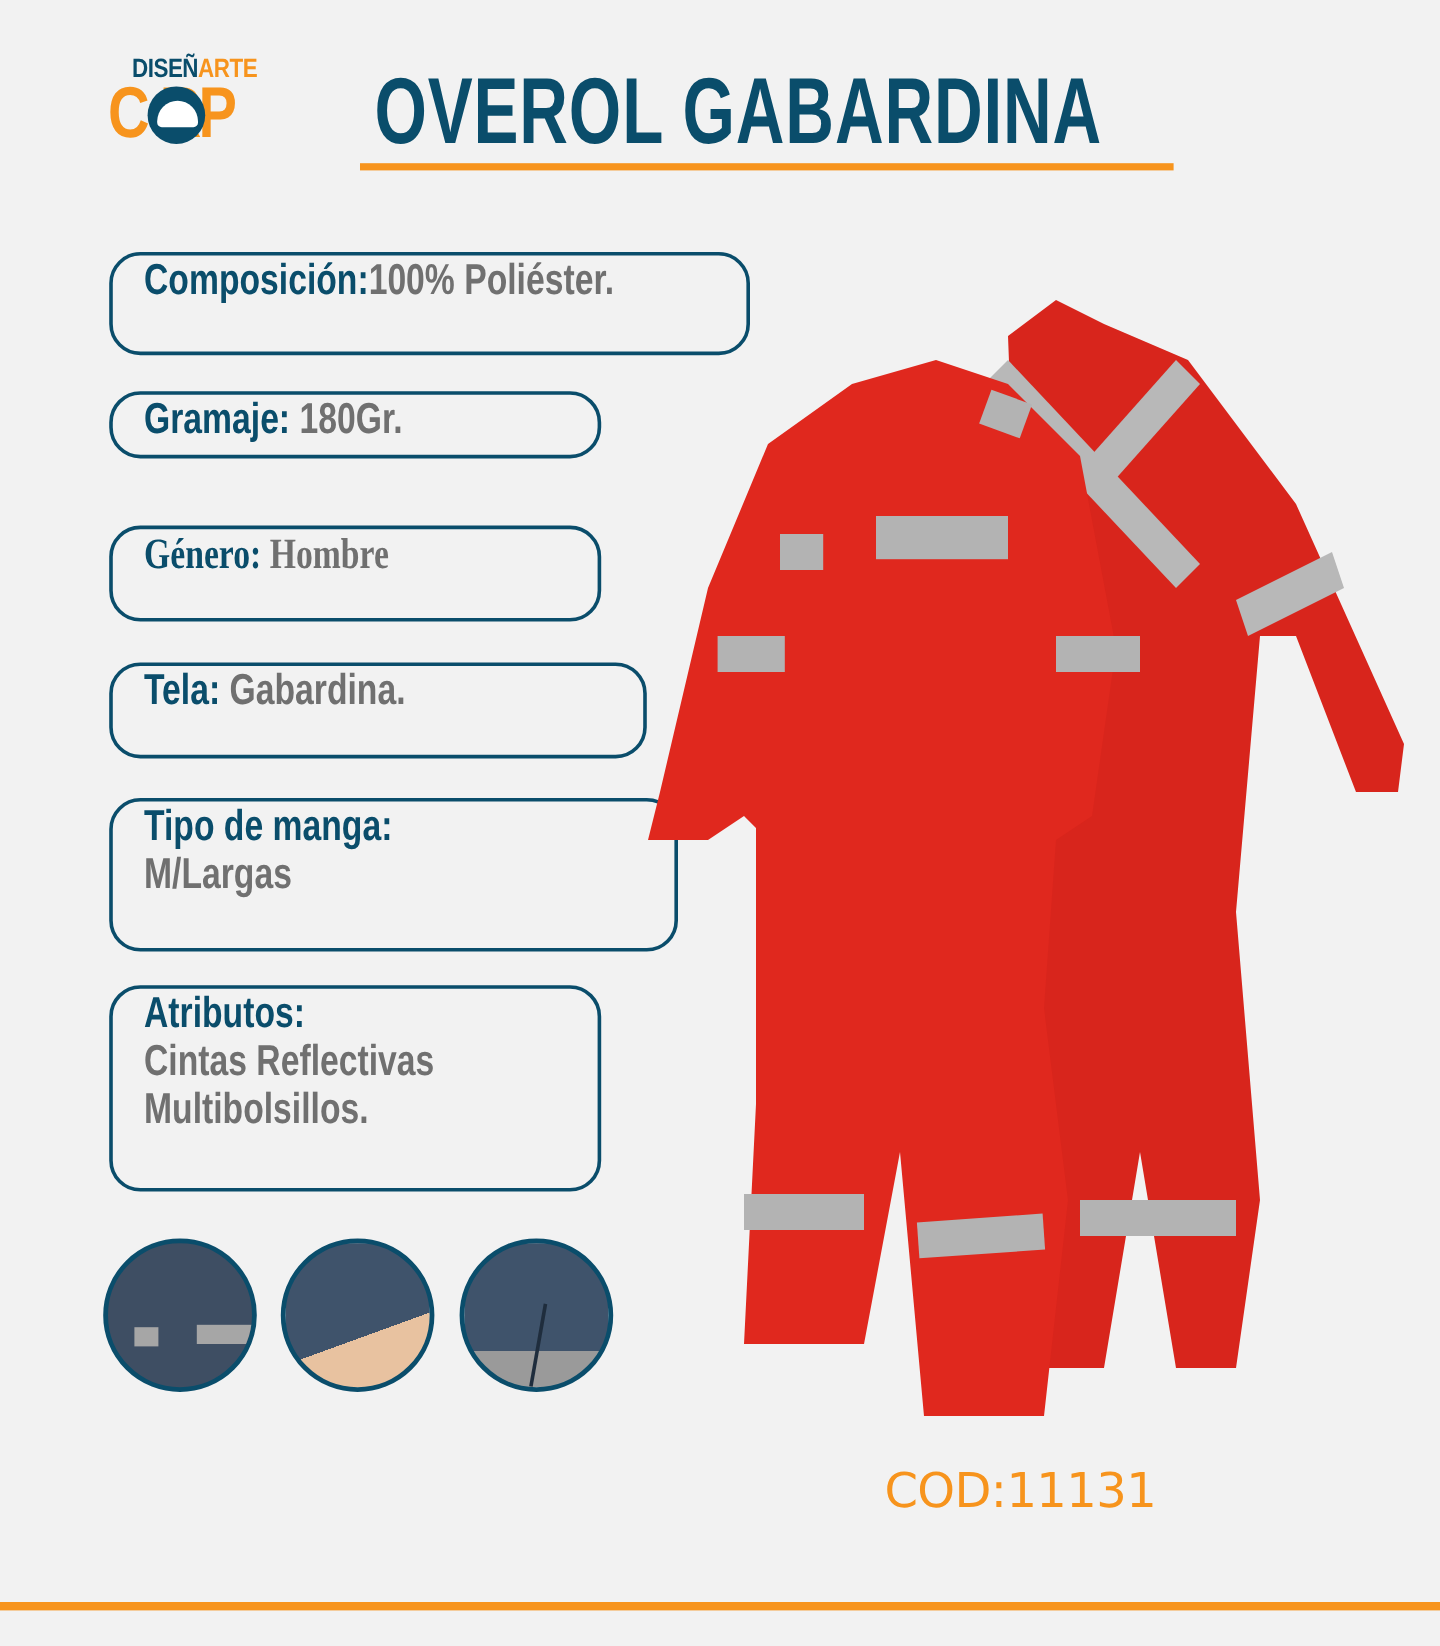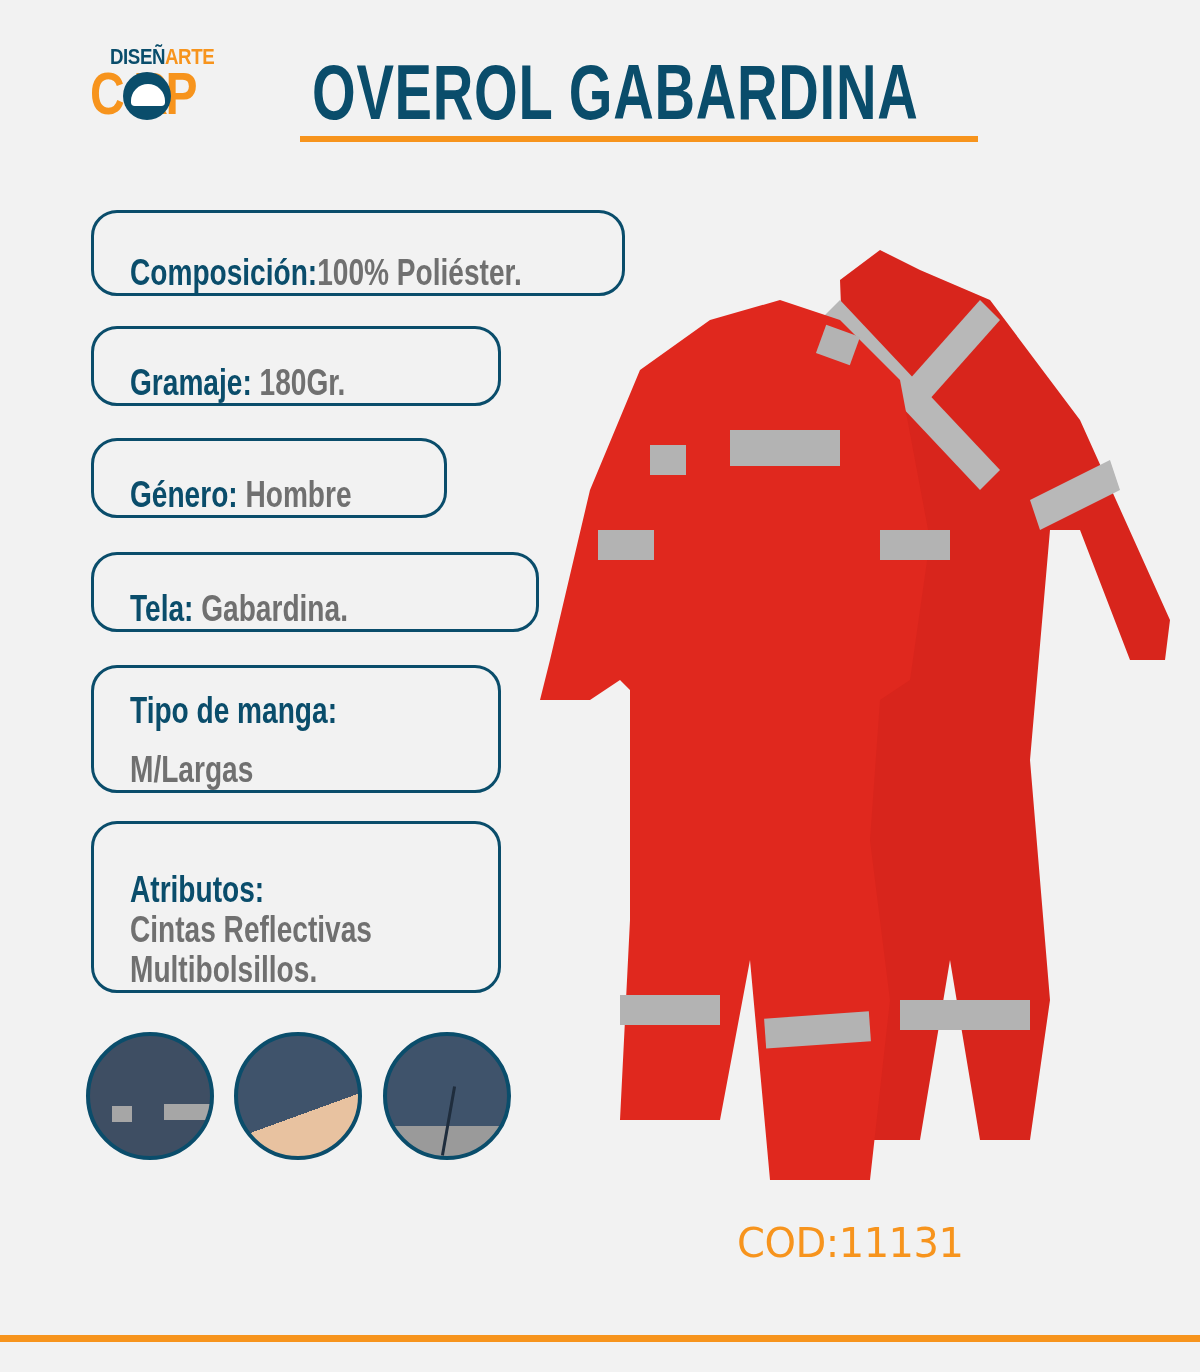--- a/index.html
+++ b/index.html
@@ -16,21 +16,21 @@
   .helmet::after { content: ""; position: absolute; left: 8px; top: 12px; width: 34px; height: 22px; background: #fff; border-radius: 18px 18px 4px 4px; }
 
   .title {
     position: absolute; left: 312px; top: 52px; font-family: "Liberation Sans", sans-serif; font-weight: bold;
     font-size: 78px; color: #0a4d6b; letter-spacing: 1px; transform: scaleX(0.72); transform-origin: left top; line-height: 80px; white-space: nowrap;
   }
   .title-rule { position: absolute; left: 300px; top: 136px; width: 678px; height: 6px; background: #f7941d; }
 
   .spec {
     position: absolute; left: 91px; border: 3px solid #0a4d6b; border-radius: 26px; box-sizing: border-box;
-    display: flex; flex-direction: column; justify-content: flex-end; padding-left: 36px;
+    display: flex; flex-direction: column; justify-content: flex-start; padding-left: 26px;
   }
   .spec .line { font-weight: bold; font-size: 36px; line-height: 40px; white-space: nowrap; transform: scaleX(0.78); transform-origin: left; }
   .lbl { color: #0a4d6b; }
   .val { color: #707070; }
 
   .details { position: absolute; top: 1032px; left: 86px; }
   .circle {
     position: absolute; width: 128px; height: 128px; border-radius: 50%; border: 4px solid #0a4d6b; box-sizing: border-box; overflow: hidden;
     background: #3e4e63;
   }
@@ -55,30 +55,30 @@
   <div class="logo-corp">C  RP</div>
   <div class="helmet"></div>
 </div>
 
 <div class="title">OVEROL GABARDINA</div>
 <div class="title-rule"></div>
 
 <div class="spec" style="top:210px; width:534px; height:86px;">
   <div class="line"><span class="lbl">Composición:</span><span class="val">100% Poliéster.</span></div>
 </div>
-<div class="spec" style="top:326px; width:410px; height:80px;">
+<div class="spec" style="top:326px; width:410px; height:56px;">
   <div class="line"><span class="lbl">Gramaje:</span><span class="val"> 180Gr.</span></div>
 </div>
-<div class="spec" style="top:438px; width:356px; height:80px;">
+<div class="spec" style="top:438px; width:410px; height:80px;font-family:Liberation Serif, serif;">
   <div class="line"><span class="lbl">Género:</span><span class="val"> Hombre</span></div>
 </div>
 <div class="spec" style="top:552px; width:448px; height:80px;">
   <div class="line"><span class="lbl">Tela:</span><span class="val"> Gabardina.</span></div>
 </div>
-<div class="spec" style="top:665px; width:410px; height:128px;gap:19px;">
+<div class="spec" style="top:665px; width:474px; height:128px;">
   <div class="line lbl">Tipo de manga:</div>
   <div class="line val">M/Largas</div>
 </div>
 <div class="spec" style="top:821px; width:410px; height:172px;">
   <div class="line lbl">Atributos:</div>
   <div class="line val">Cintas Reflectivas</div>
   <div class="line val">Multibolsillos.</div>
 </div>
 
 <div class="details">

